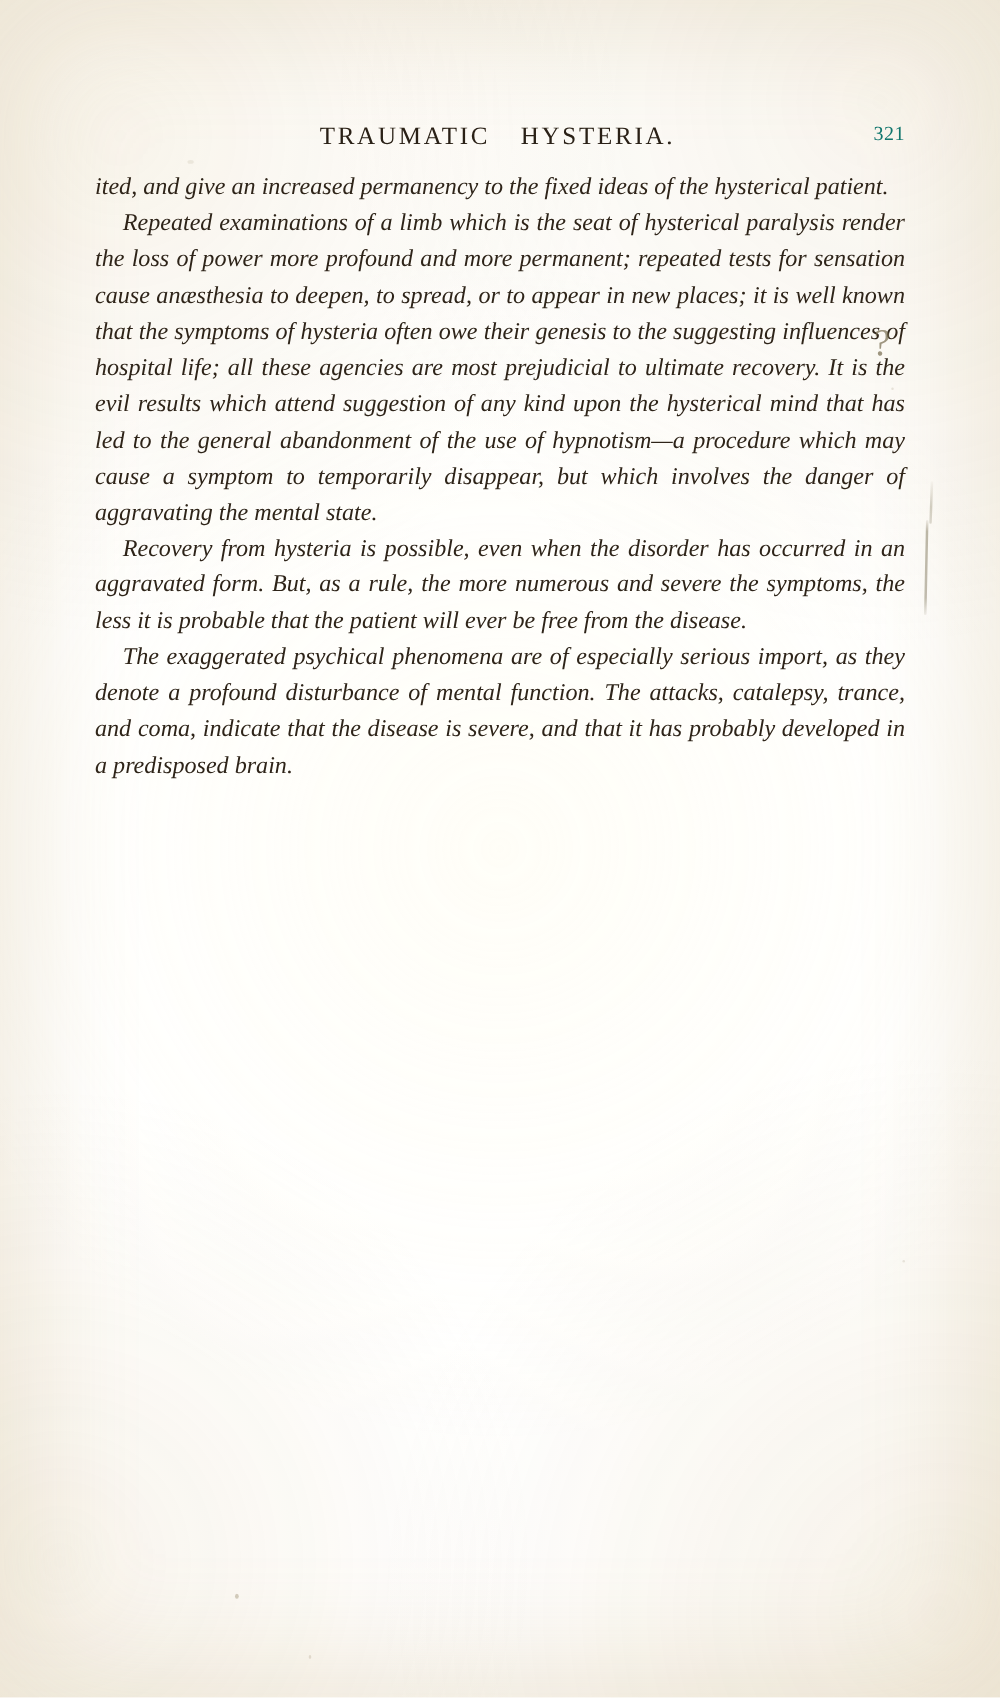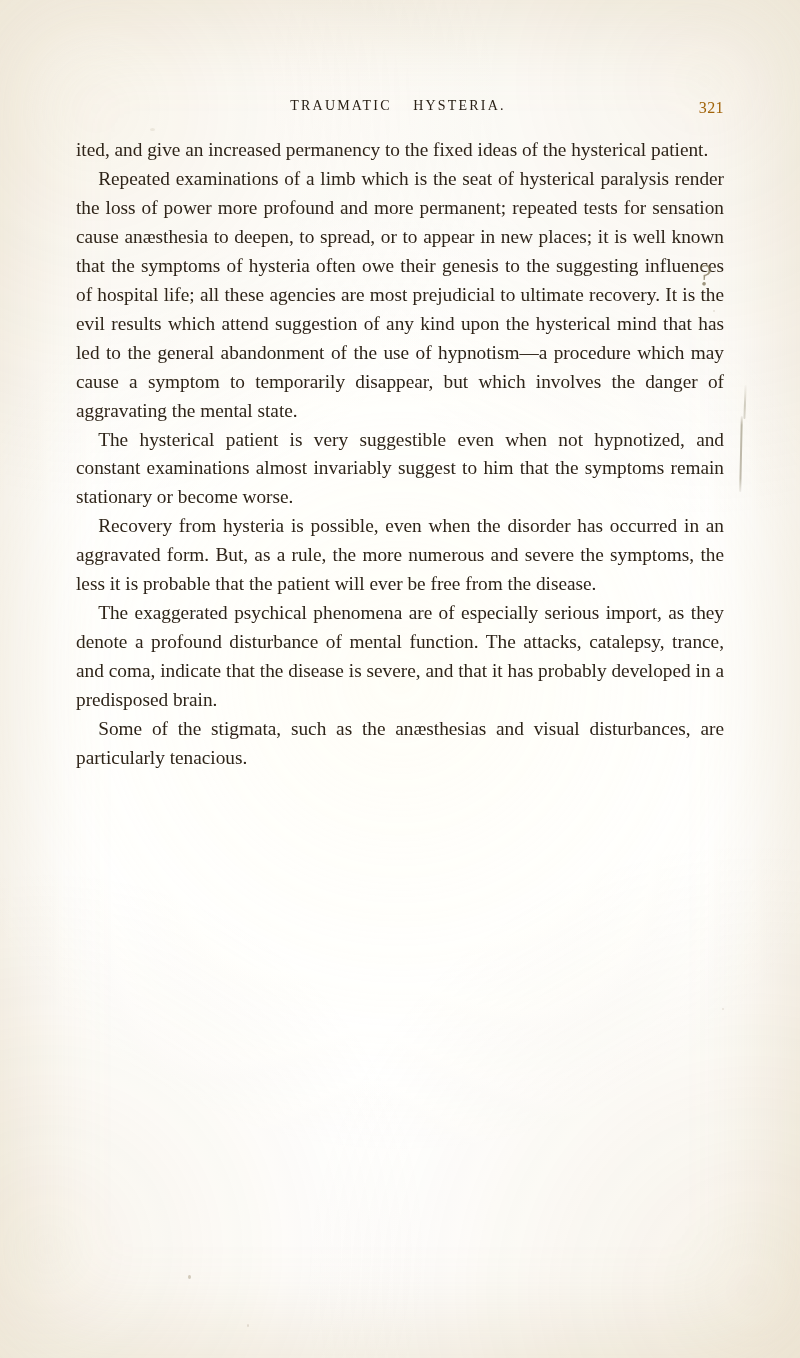--- a/index.html
+++ b/index.html
@@ -45,47 +45,48 @@
     top: 98px;
     left: 76px;
     width: 648px;
     height: 22px;
   }
   #head-title {
     position: absolute;
     left: 0;
     right: 4px;
     text-align: center;
-    font-size: 14px;
+    font-size: 20px;
     letter-spacing: 2.2px;
     word-spacing: 5px;
     color: #2a2117;
     white-space: pre;
   }
   #folio {
     position: absolute;
     right: 0;
     top: 1px;
     font-size: 16px;
     letter-spacing: 0.4px;
-    color: #a16207;
+    color: #0f766e;
     margin-left: 19px;
   }
 
   
   #textblock {
     position: absolute;
     left: 76px;
     top: 136px;
     width: 648px;
     font-size: 19.3px;
     line-height: 28.95px;
     text-align: justify;
     text-align-last: left;
     color: #2e2419;
+    font-style: italic;
     -webkit-font-smoothing: antialiased;
   }
   #textblock p {
     margin: 0;
     text-indent: 1.15em;
     hyphens: manual;
   }
   #textblock p.first {
     text-indent: 0;
   }
@@ -147,24 +148,22 @@
   <div id="paper-grain"></div>
 
   <div id="running-head">
     <div id="head-title">TRAUMATIC  HYSTERIA.</div>
     <div id="folio">321</div>
   </div>
 
   <div id="textblock">
     <p class="first">ited, and give an increased permanency to the fixed ideas of the hysterical patient.</p>
     <p>Repeated examinations of a limb which is the seat of hysterical paralysis render the loss of power more profound and more permanent; repeated tests for sensation cause anæsthesia to deepen, to spread, or to appear in new places; it is well known that the symptoms of hysteria often owe their genesis to the suggesting influences of hospital life; all these agencies are most prejudicial to ultimate recovery. It is the evil results which attend suggestion of any kind upon the hysterical mind that has led to the general abandonment of the use of hypnotism—a procedure which may cause a symptom to temporarily disappear, but which involves the danger of aggravating the mental state.</p>
-    <p>The hysterical patient is very suggestible even when not hypnotized, and constant examinations almost invariably suggest to him that the symptoms remain stationary or become worse.</p>
     <p>Recovery from hysteria is possible, even when the disorder has occurred in an aggravated form. But, as a rule, the more numerous and severe the symptoms, the less it is probable that the patient will ever be free from the disease.</p>
     <p>The exaggerated psychical phenomena are of especially serious import, as they denote a profound disturbance of mental function. The attacks, catalepsy, trance, and coma, indicate that the disease is severe, and that it has probably developed in a predisposed brain.</p>
-    <p>Some of the stigmata, such as the anæsthesias and visual disturbances, are particularly tenacious.</p>
   </div>
 
   <div class="marginalia" id="margin-question">?</div>
   <div class="marginalia" id="margin-rule-2"></div>
   <div class="marginalia" id="margin-rule-1"></div>
 
   <div class="speck" style="left:188px;top:1275px;width:3px;height:4px;"></div>
   <div class="speck" style="left:247px;top:1324px;width:2px;height:3px;opacity:.6;"></div>
   <div class="speck" style="left:713px;top:310px;width:2px;height:2px;opacity:.5;"></div>
   <div class="speck" style="left:722px;top:1008px;width:2px;height:2px;opacity:.45;"></div>

